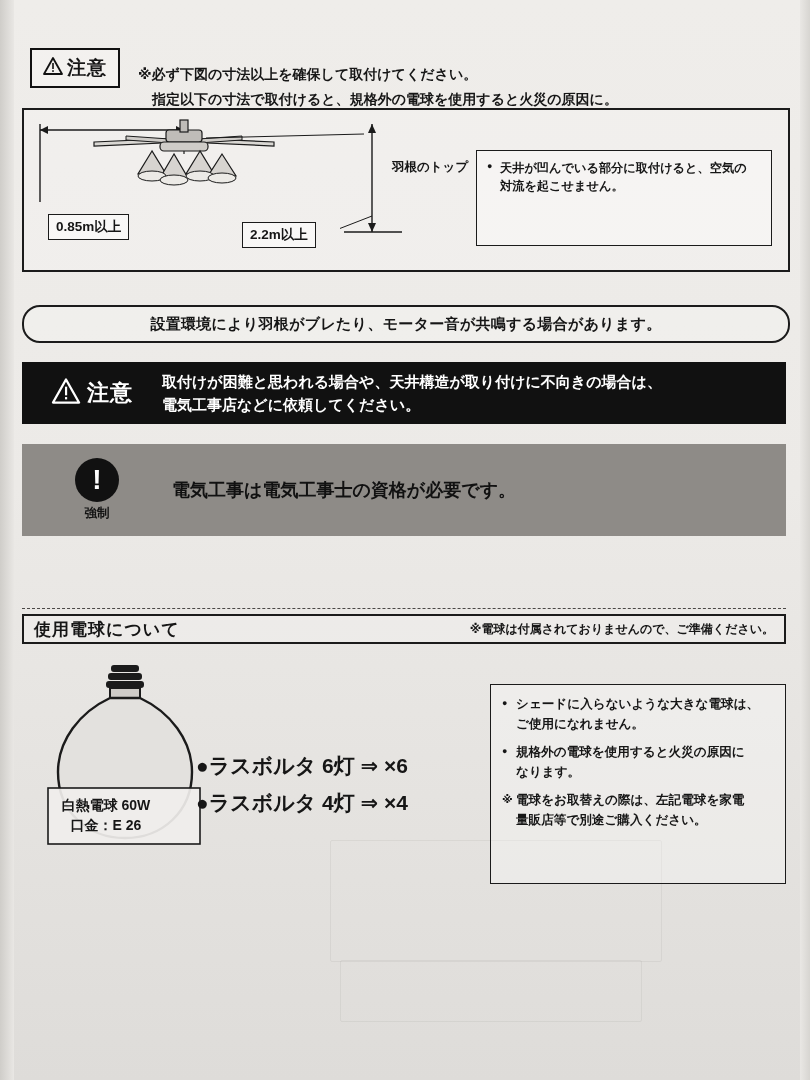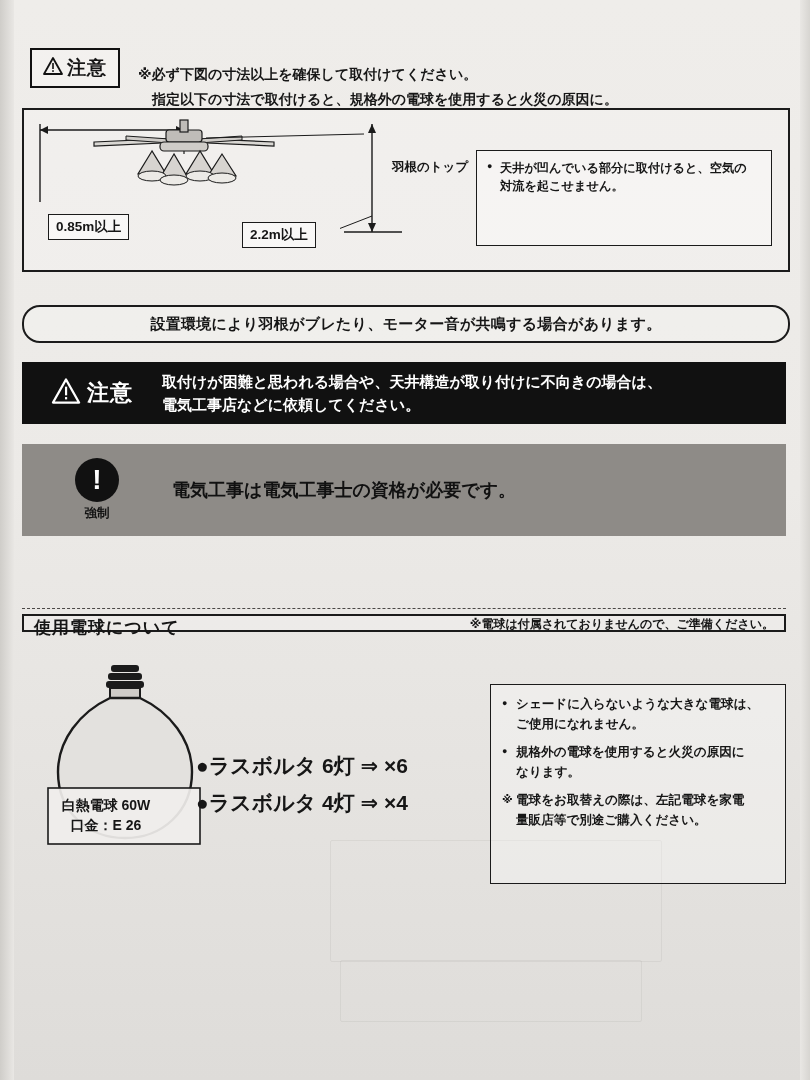--- a/index.html
+++ b/index.html
@@ -108,22 +108,22 @@
   .gb-text{font-size:18px;line-height:1.6;font-weight:700;color:#111;}
 
   
   .dashed{
     position:absolute;left:22px;top:608px;width:764px;height:0;
     border-top:1.5px dashed #4a4846;
   }
 
   
   .sec-head{
-    position:absolute;left:22px;top:614px;width:764px;height:18px;
-    border:2px solid #1b1b1b;display:flex;justify-content:space-between;
+    position:absolute;left:22px;top:614px;width:764px;height:30px;
+    border:2px solid #1b1b1b;display:flex;align-items:center;justify-content:space-between;
     background:rgba(255,255,255,.2);padding:0 10px;box-sizing:border-box;
   }
   .sec-title{font-size:17px;font-weight:bold;letter-spacing:1px;}
   .sec-sub{font-size:12px;font-weight:600;}
 
   
   .bulb-wrap{position:absolute;left:40px;top:660px;width:170px;height:200px;}
   .bulb-caption{
     position:absolute;left:42px;top:795px;width:128px;text-align:center;
     font-size:14px;font-weight:700;line-height:1.45;

